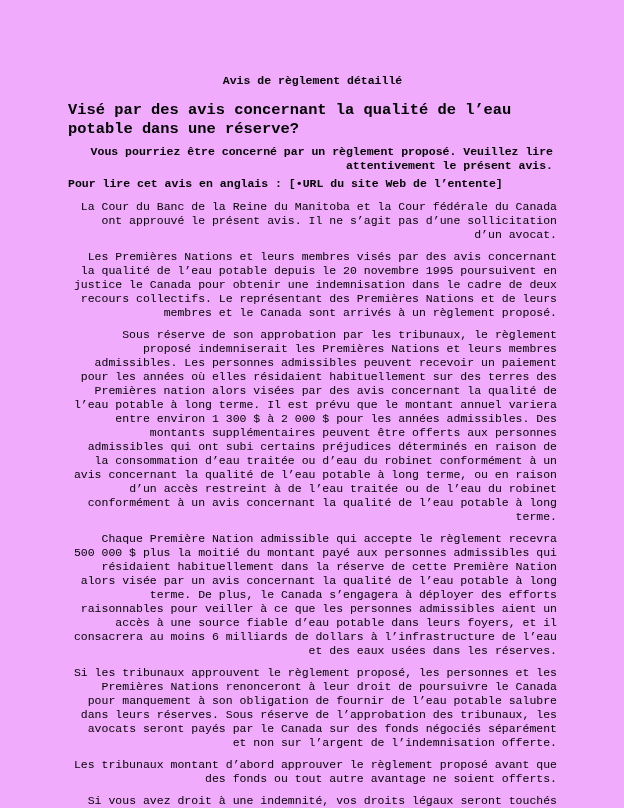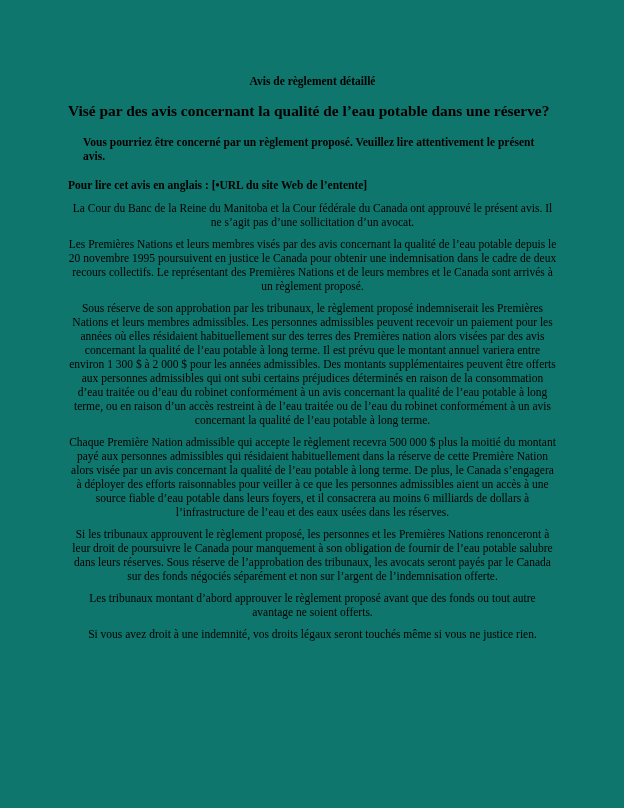--- a/index.html
+++ b/index.html
@@ -5,23 +5,23 @@
   html, body {
     margin: 0;
     padding: 0;
     background: #ffffff;
   }
   .page {
     position: relative;
     width: 624px;
     height: 808px;
     box-sizing: border-box;
-    background: #0f766e;
+    background: #f0abfc;
     color: #000000;
-    font-family: Liberation Serif, serif;
+    font-family: Liberation Mono, monospace;
     padding: 74px 67px 0 68px;
     overflow: hidden;
   }
   .doc-title {
     font-size: 11.5px;
     font-weight: bold;
     line-height: 14px;
     text-align: center;
     margin: 0 0 13px 0;
   }
@@ -29,34 +29,34 @@
     font-size: 15.4px;
     font-weight: bold;
     line-height: 19px;
     text-align: left;
     margin: 0 0 6px 0;
   }
   .notice-bold {
     font-size: 11.5px;
     font-weight: bold;
     line-height: 14px;
-    text-align: left;
-    margin: 15px;
+    text-align: right;
+    margin: 4px;
   }
   .language-line {
     font-size: 11.5px;
     font-weight: bold;
     line-height: 14px;
     margin: 0 0 9px 0;
   }
   .body-para {
     font-size: 11.5px;
     font-weight: normal;
     line-height: 14px;
-    text-align: center;
+    text-align: right;
     margin: 0 0 8px 0;
   }
 </style>
 </head>
 <body>
 
 <div class="page">
 
   <header>
     <p class="doc-title">Avis de règlement détaillé</p>

